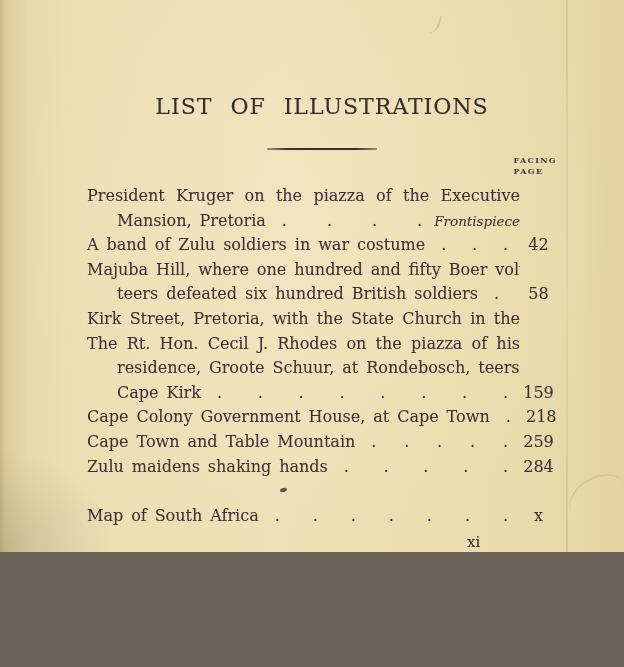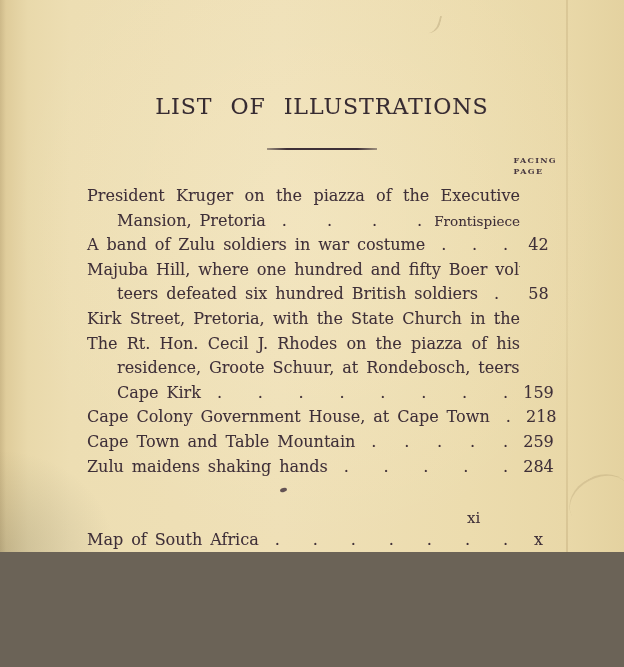--- a/index.html
+++ b/index.html
@@ -42,21 +42,21 @@
   }
   .row{height:24.6px;}
   .jline{width:433px;text-align:justify;text-align-last:justify;overflow:hidden;white-space:nowrap;}
   .indent{margin-left:30px;}
   .jline.indent{width:402px;}
   .flexline{display:flex;align-items:baseline;}
   .lt{white-space:nowrap;}
   .dots{flex:1;text-align:justify;text-align-last:justify;padding:0 12px 0 16px;word-spacing:0;}
   .dots-right{text-align-last:right;}
   .pg{min-width:37px;text-align:center;white-space:nowrap;}
-  .frontis{font-size:13.5px;white-space:nowrap;}
+  .frontis{font-style:italic;font-size:13.5px;white-space:nowrap;}
   .markrow{position:relative;}
   .sepmark{position:absolute;left:193px;top:9px;width:7px;height:4px;
     background:#4a3a42;border-radius:50%;transform:rotate(-15deg);opacity:.85;}
   .foliorow{position:relative;}
   .folio{position:absolute;left:380px;top:2px;font-size:15px;}
 </style>
 </head>
 <body>
 
 <div class="sheet">
@@ -120,24 +120,24 @@
     <div class="row flexline">
       <span class="lt">Zulu maidens shaking hands</span>
       <span class="dots">. . . . .</span>
       <span class="pg">284</span>
     </div>
 
     <div class="row markrow">
       <span class="sepmark"></span>
     </div>
 
-    <div class="row foliorow">
-      <span class="folio">xi</span>
-    </div>
-
     <div class="row flexline">
       <span class="lt">Map of South Africa</span>
       <span class="dots">. . . . . . .</span>
       <span class="pg">x</span>
     </div>
 
+    <div class="row foliorow">
+      <span class="folio">xi</span>
+    </div>
+
   </div>
 </div>
 
 </body></html>

